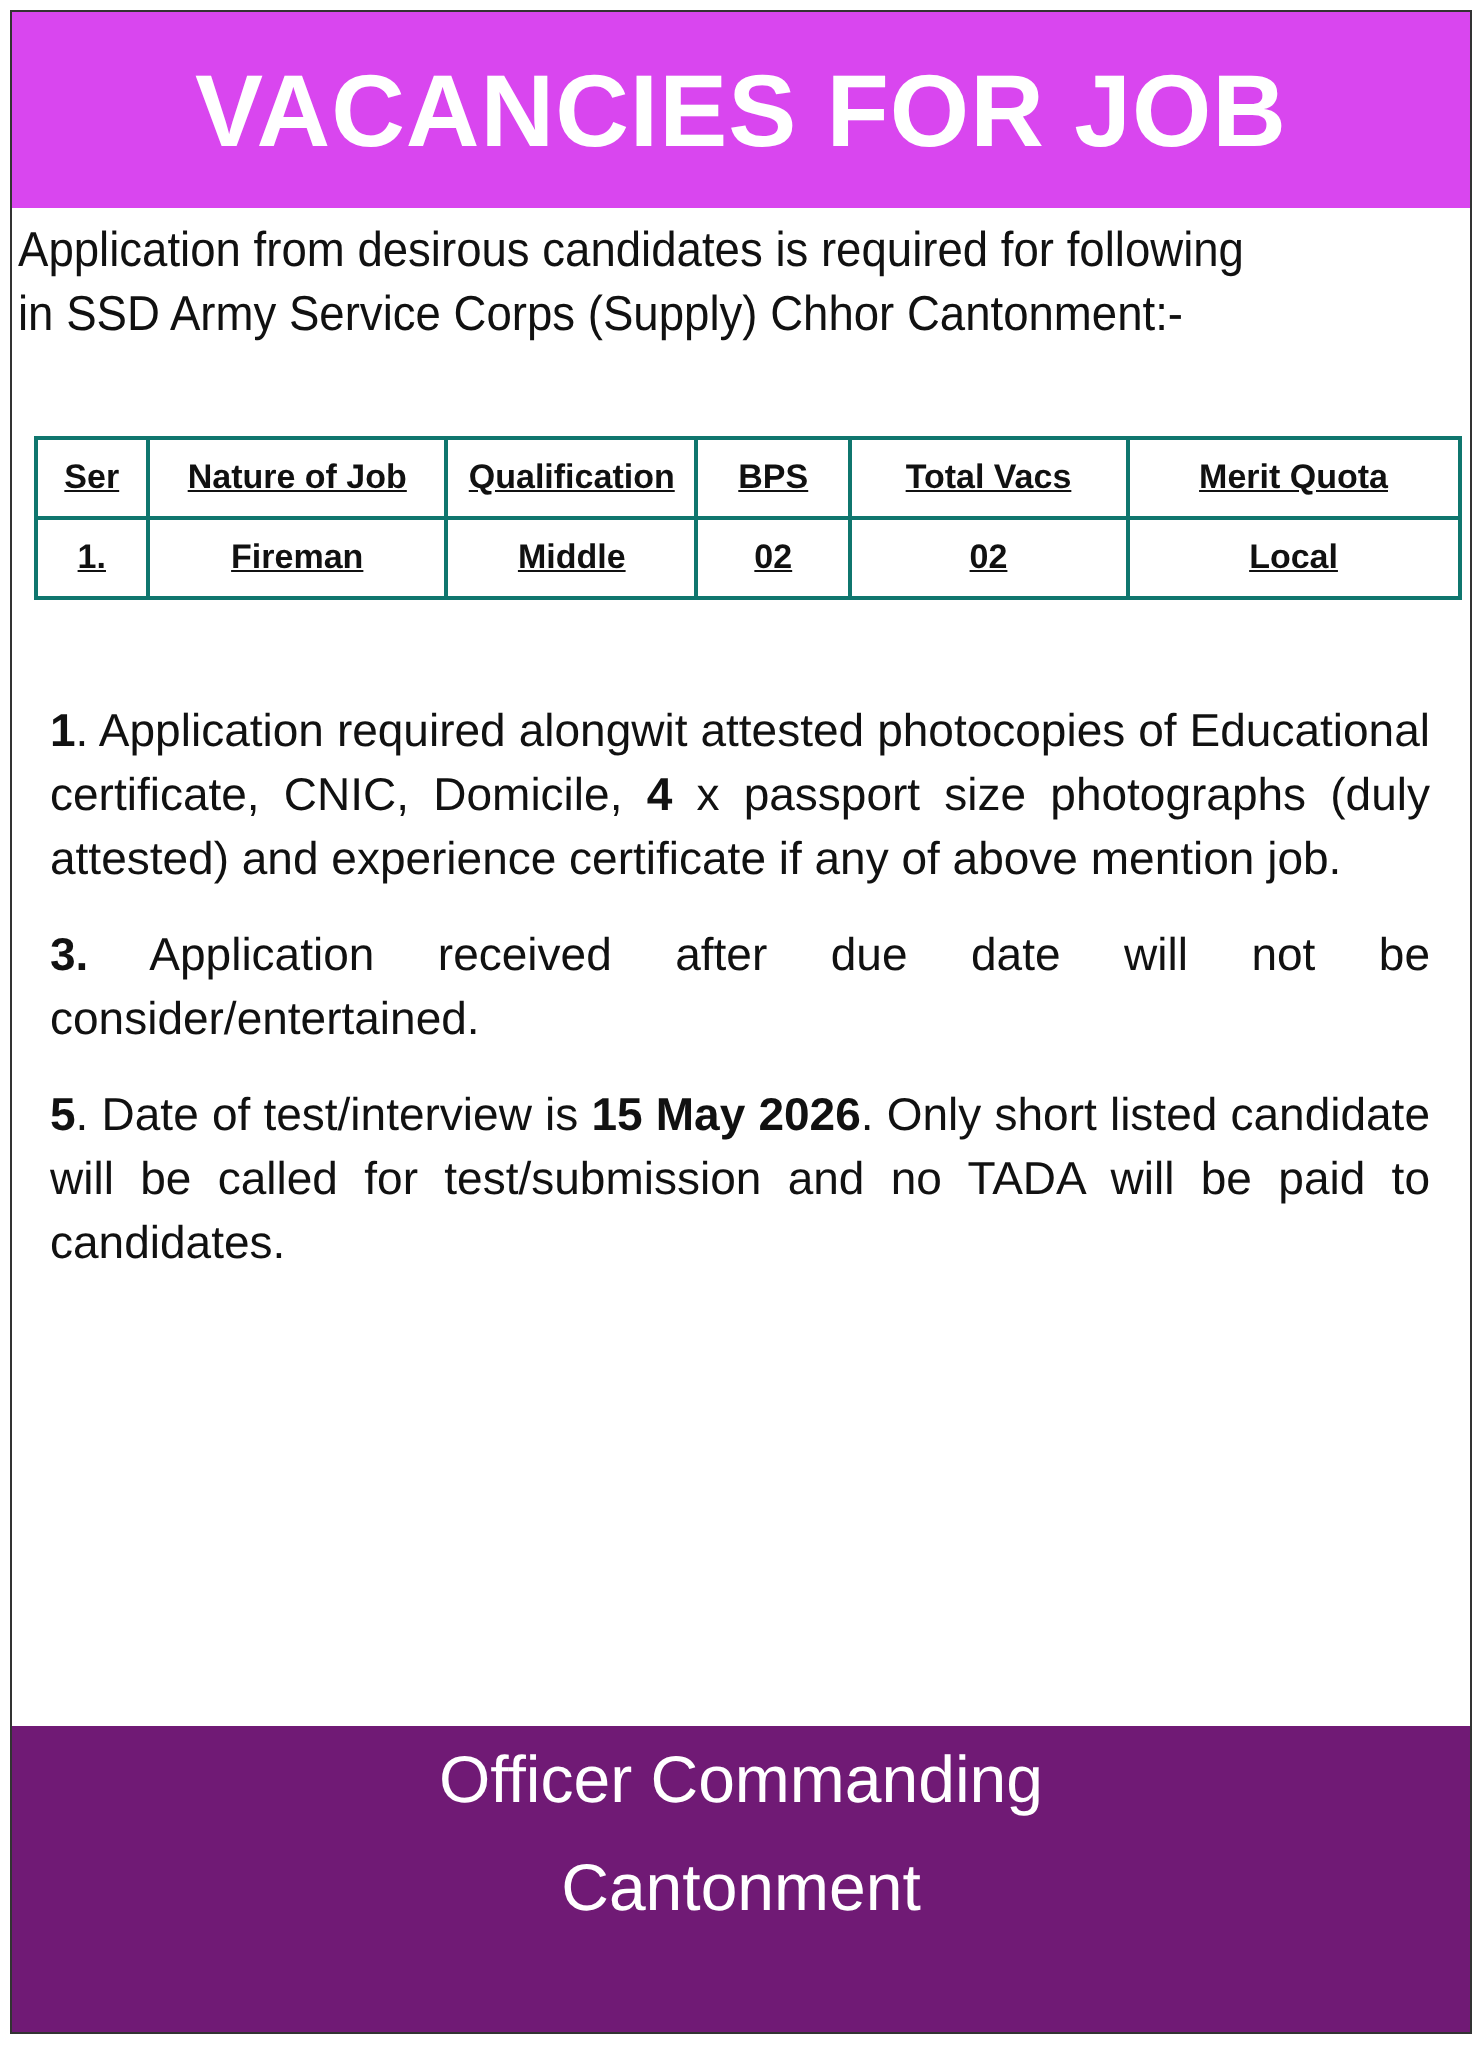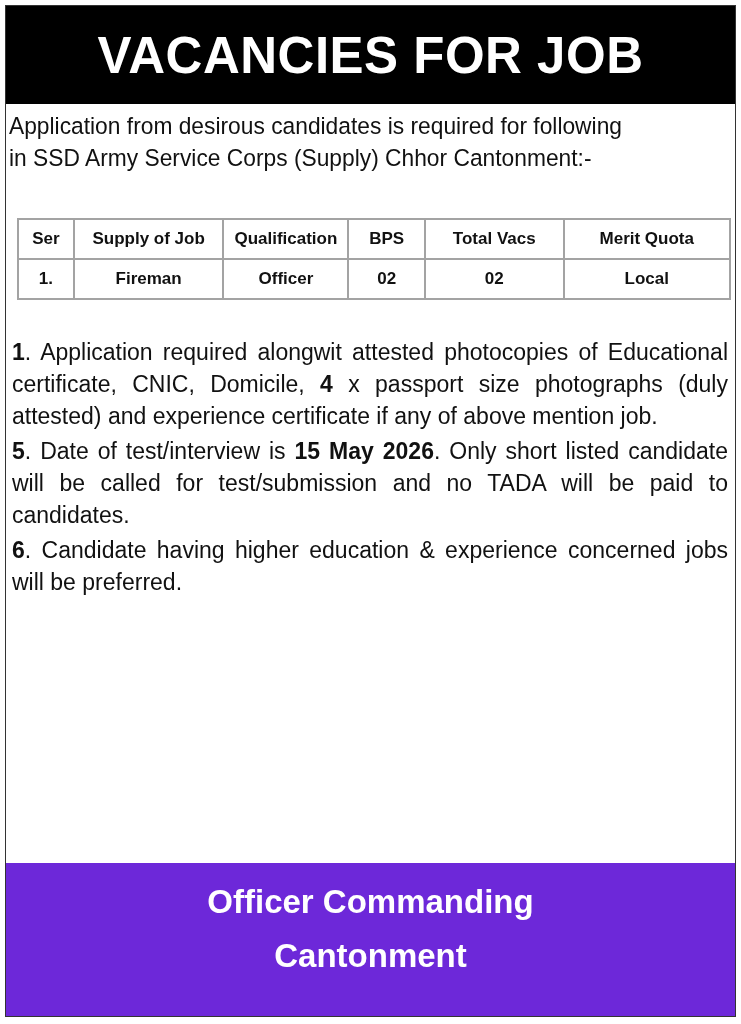--- a/index.html
+++ b/index.html
@@ -3,47 +3,47 @@
   <meta charset="utf-8">
   <style>
     html, body { margin: 0; padding: 0; background: #ffffff; }
     body { width: 741px; height: 1024px; position: relative; overflow: hidden; }
     .frame {
       position: absolute; left: 5px; top: 5px; width: 731px; height: 1012px;
       border: 1.5px solid #333; box-sizing: border-box; background: #fff;
     }
     .header {
       position: absolute; left: 0; top: 0; right: 0; height: 98px;
-      background: #000000; color: #fff; display: flex; align-items: center; justify-content: center;
+      background: #d946ef; color: #fff; display: flex; align-items: center; justify-content: center;
       font-family: "Liberation Sans", sans-serif; font-weight: bold; font-size: 51px; letter-spacing: 0.5px;
     }
     .intro {
       position: absolute; left: 3px; top: 104px; right: 4px;
       font-family: "Liberation Sans", sans-serif; font-size: 24.5px; line-height: 32px; color: #111;
       transform: scaleX(0.93); transform-origin: left top; width: 780px;
     }
     table.vac {
       position: absolute; left: 11px; top: 212px; width: 714px; border-collapse: collapse;
       font-family: "Liberation Sans", sans-serif; font-weight: bold; font-size: 17px; color: #111;
     }
     table.vac th, table.vac td {
-      border: 2px solid #a3a3a3; text-align: center; padding: 0; height: 38px; white-space: nowrap;
+      border: 2px solid #0f766e; text-align: center; padding: 0; height: 38px; white-space: nowrap; text-decoration: underline;
     }
     .points {
       position: absolute; left: 3px; top: 327px; width: 722px;
       font-family: "Liberation Sans", sans-serif; font-size: 23px; line-height: 32px; color: #111;
       text-align: justify;
     }
-    .points p { margin: 3px; text-align: justify; text-align-last: left; }
+    .points p { margin: 16px; text-align: justify; text-align-last: left; }
     .points b { font-weight: bold; }
     .footer {
       position: absolute; left: 0; right: 0; top: 857px; bottom: 0;
-      background: #6d28d9; color: #fff; text-align: center;
-      font-family: "Liberation Sans", sans-serif; font-weight: bold; font-size: 33px; line-height: 54px;
-      padding-top: 12px; box-sizing: border-box;
+      background: #701a75; color: #fff; text-align: center;
+      font-family: "Liberation Sans", sans-serif; font-weight: normal; font-size: 33px; line-height: 54px;
+      padding-top: 0; box-sizing: border-box;
     }
     .footer div { white-space: nowrap; }
   </style>
 </head>
 <body>
 
 <div class="frame">
   <div class="header">
     <span>VACANCIES FOR JOB</span>
   </div>
@@ -58,42 +58,42 @@
       <col style="width:56px">
         <col style="width:150px">
         <col style="width:125px">
       <col style="width:77px">
         <col style="width:139px">
         <col style="width:167px">
     </colgroup>
     <thead>
       <tr>
         <th>Ser</th>
-        <th>Supply of Job</th>
+        <th>Nature of Job</th>
         <th>Qualification</th>
         <th>BPS</th>
         <th>Total Vacs</th>
         <th>Merit Quota</th>
       </tr>
     </thead>
     <tbody>
       <tr>
         <td>1.</td>
         <td>Fireman</td>
-        <td>Officer</td>
+        <td>Middle</td>
         <td>02</td>
         <td>02</td>
         <td>Local</td>
       </tr>
     </tbody>
   </table>
 
   <div class="points" id="points">
       <p><b>1</b><span>. Application required alongwit attested photocopies of Educational certificate, CNIC, Domicile, </span><b>4</b><span> x passport size photographs (duly attested) and experience certificate if any of above mention job.</span></p>
+      <p><b>3.</b><span> Application received after due date will not be consider/entertained.</span></p>
       <p><b>5</b><span>. Date of test/interview is </span><b>15 May 2026</b><span>. Only short listed candidate will be called for test/submission and no TADA will be paid to candidates.</span></p>
-      <p><b>6</b><span>. Candidate having higher education &amp; experience concerned jobs will be preferred.</span></p>
     </div>
 
   <div class="footer">
     <div>Officer Commanding</div>
     <div>Cantonment</div>
   </div>
 </div>
 
 </body></html>

